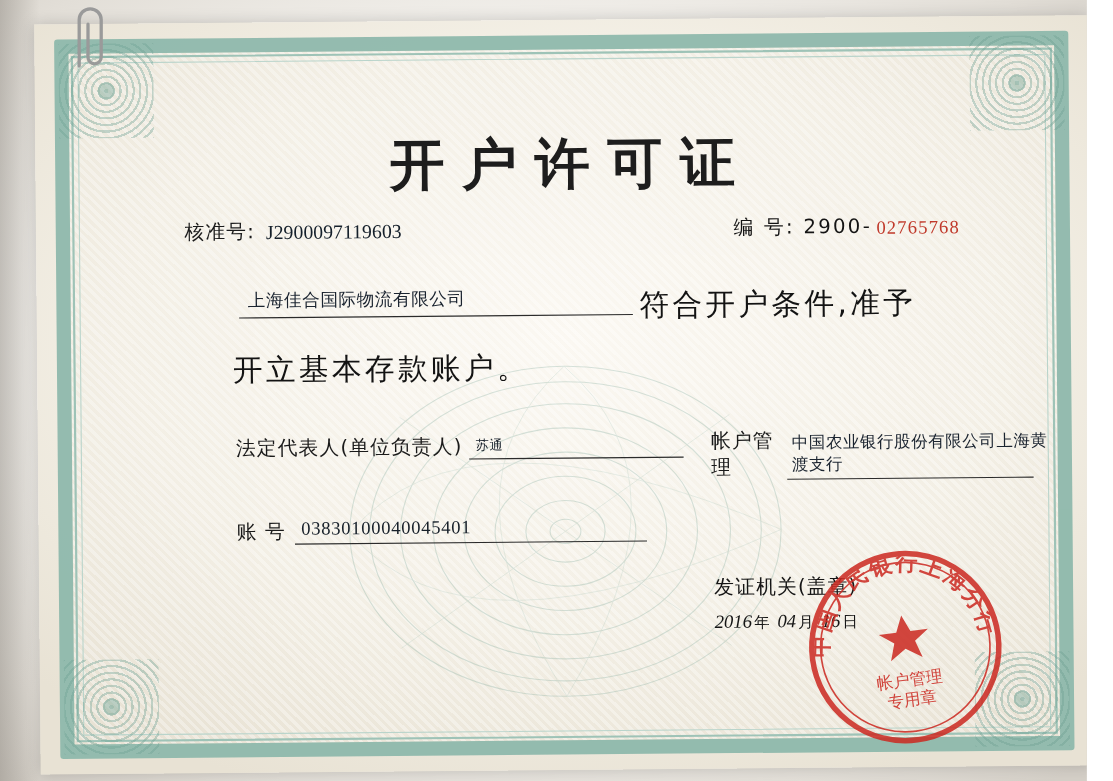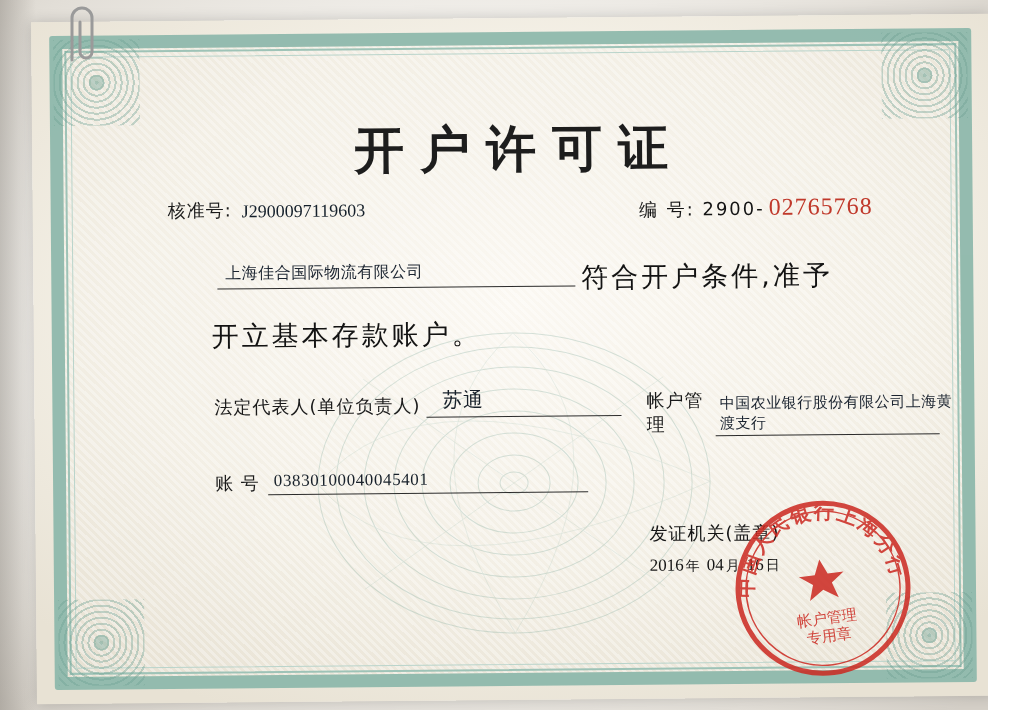--- a/index.html
+++ b/index.html
@@ -150,21 +150,21 @@
     top: 128px;
     display: flex;
     align-items: flex-end;
     font-size: 19px;
   }
   #serial-prefix { color: #141414; letter-spacing: 2px; font-family: "DejaVu Sans", sans-serif; font-size: 18px;}
   #serial-number {
     margin-left: 4px;
     color: #c0392b;
     font-family: "Liberation Serif", serif;
-    font-size: 24px;
+    font-size: 17px;
     letter-spacing: 1px;
   }
 
   
   #para1 {
     position: absolute;
     left: 118px;
     right: 20px;
     top: 188px;
     display: flex;
@@ -213,22 +213,22 @@
   }
   #rep-slot {
     position: relative;
     width: 195px;
     margin-left: 6px;
     border-bottom: 1.5px solid #2b2b2b;
     height: 26px;
   }
   #rep-name {
     position: absolute;
-    left: 16px; bottom: 3px;
-    font-size: 20px;
+    left: 6px; bottom: 3px;
+    font-size: 12px;
   }
 
   #bank-row {
     position: absolute;
     left: 552px;
     top: 322px;
     display: flex;
     align-items: flex-end;
   }
   #bank-slot {
@@ -284,21 +284,21 @@
     color: #151515;
     letter-spacing: 1px;
   }
   #issue-date {
     margin-top: 10px;
     font-family: "DejaVu Sans", sans-serif;
     font-size: 16px;
     color: #151515;
     white-space: nowrap;
   }
-  #issue-date .num { font-family: "Liberation Serif", serif; font-size: 17px; }
+  #issue-date .num { font-family: "Liberation Serif", serif; font-size: 17px; font-style: italic; }
   #issue-date .cn  { font-size: 14px; padding: 0 2px; }
 
   
   #seal {
     position: absolute;
     right: 18px;
     top: 430px;
     width: 186px;
     height: 186px;
     opacity: 0.86;

